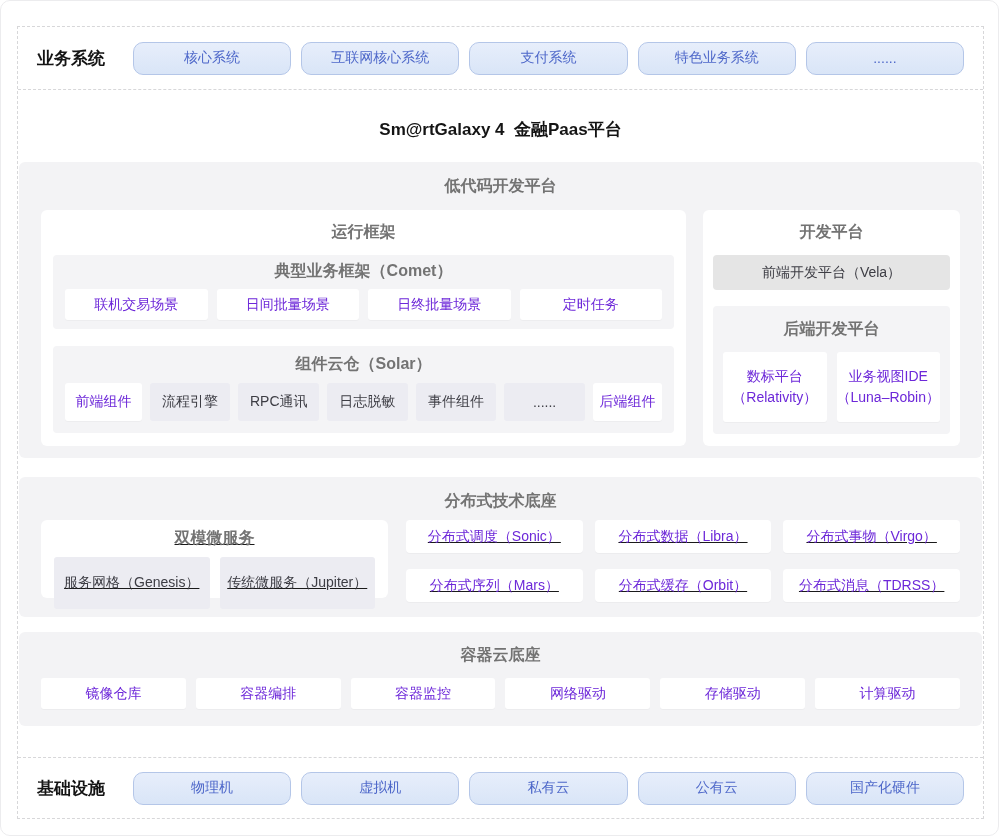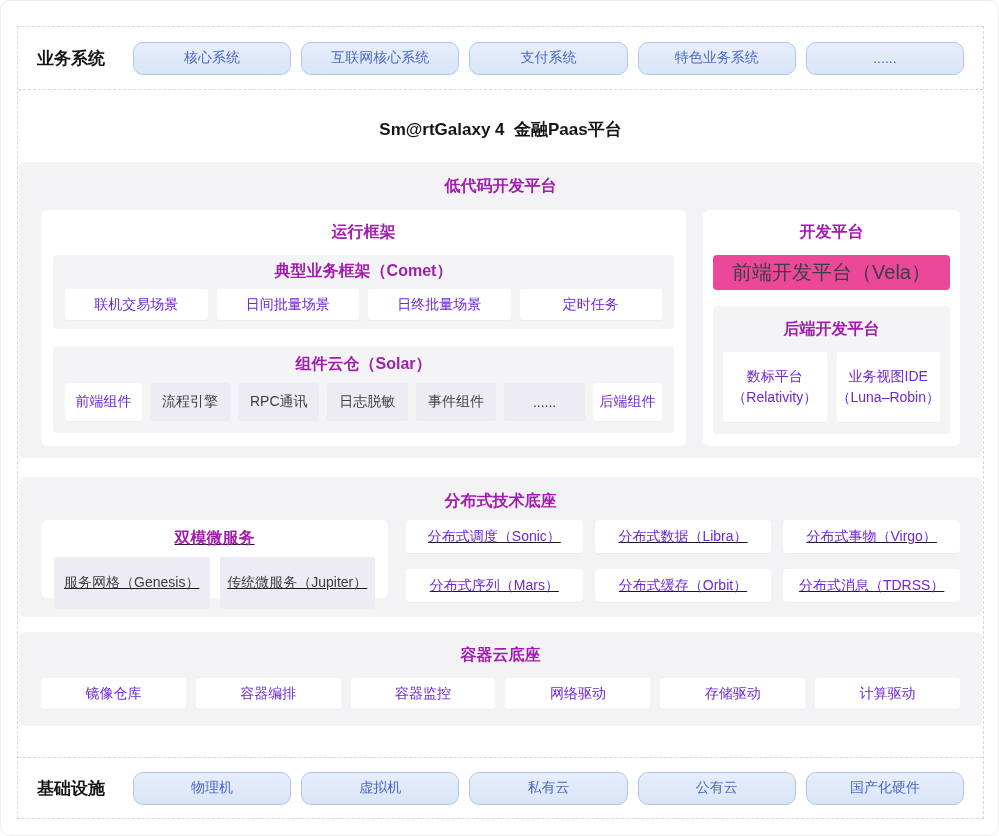--- a/index.html
+++ b/index.html
@@ -21,21 +21,21 @@
   .chip { flex:1; height:33px; display:flex; align-items:center; justify-content:center;
           font-size:14px; color:#4d67c9;
           background:linear-gradient(180deg,#e7eefb 0%,#d9e5f7 100%);
           border:1px solid #b4c6e8; border-radius:10px; }
 
   .page-title { margin-top:28px; text-align:center; font-size:17px; font-weight:700;
                 color:#141414; white-space:pre; }
 
   
   .gray-sec { background:#f3f3f5; border-radius:6px; margin:0 1px; }
-  .sec-title { text-align:center; font-size:16px; font-weight:700; color:#a21caf; }
+  .sec-title { text-align:center; font-size:16px; font-weight:700; color:#737373; }
 
   .lowcode { margin-top:21px; height:296px; padding-top:14px; }
   .lowcode-body { margin-top:13px; height:236px; padding:0 22px; display:flex; gap:17px; }
 
   .white-panel { background:#fff; border-radius:6px; }
   .runtime { flex:1; padding:12px; }
   .devplat { width:257px; flex:0 0 auto; padding:12px 10px; display:flex; flex-direction:column; }
 
   .sub-gray { background:#f4f4f6; border-radius:4px; }
   .comet { margin-top:12px; padding:6px 12px 9px; }
@@ -46,22 +46,22 @@
 
   .solar { margin-top:17px; padding:8px 12px 12px; }
   .solar-row { margin-top:8px; display:flex; gap:8px; align-items:stretch; }
   .solar-row .wbox { height:38px; }
   .tint { background:#ececf2; border-radius:3px; display:flex; align-items:center; justify-content:center;
           font-size:14px; color:#3d3d44; }
   .solar-row .tint { height:38px; flex:1.05; }
   .solar-front { flex:1; }
   .solar-back { flex:0.9; }
 
-  .vela { margin-top:12px; height:36px; background:#ec4899; border-radius:4px;
-          display:flex; align-items:center; justify-content:center; font-size:20px; color:#3d3d44; }
+  .vela { margin-top:12px; height:36px; background:#e5e5e5; border-radius:4px;
+          display:flex; align-items:center; justify-content:center; font-size:14px; color:#3d3d44; }
   .backend { margin-top:16px; flex:1; padding:13px 10px 12px; }
   .backend-row { margin-top:12px; display:flex; gap:10px; }
   .backend-row .wbox { flex:1; height:70px; flex-direction:column; line-height:21px; }
 
   .dist { margin-top:19px; height:140px; padding-top:14px; }
   .dist-body { margin-top:8px; padding:0 22px; display:flex; gap:18px;text-decoration:underline; }
   .dualmode { width:347px; flex:0 0 auto; height:78px; padding:8px 13px; }
   .dual-row { margin-top:8px; display:flex; gap:10px; }
   .dual-row .tint { flex:1; height:52px; }
   .dist-grid { flex:1; display:grid; grid-template-columns:1fr 1fr 1fr; column-gap:12px; row-gap:16px; }

